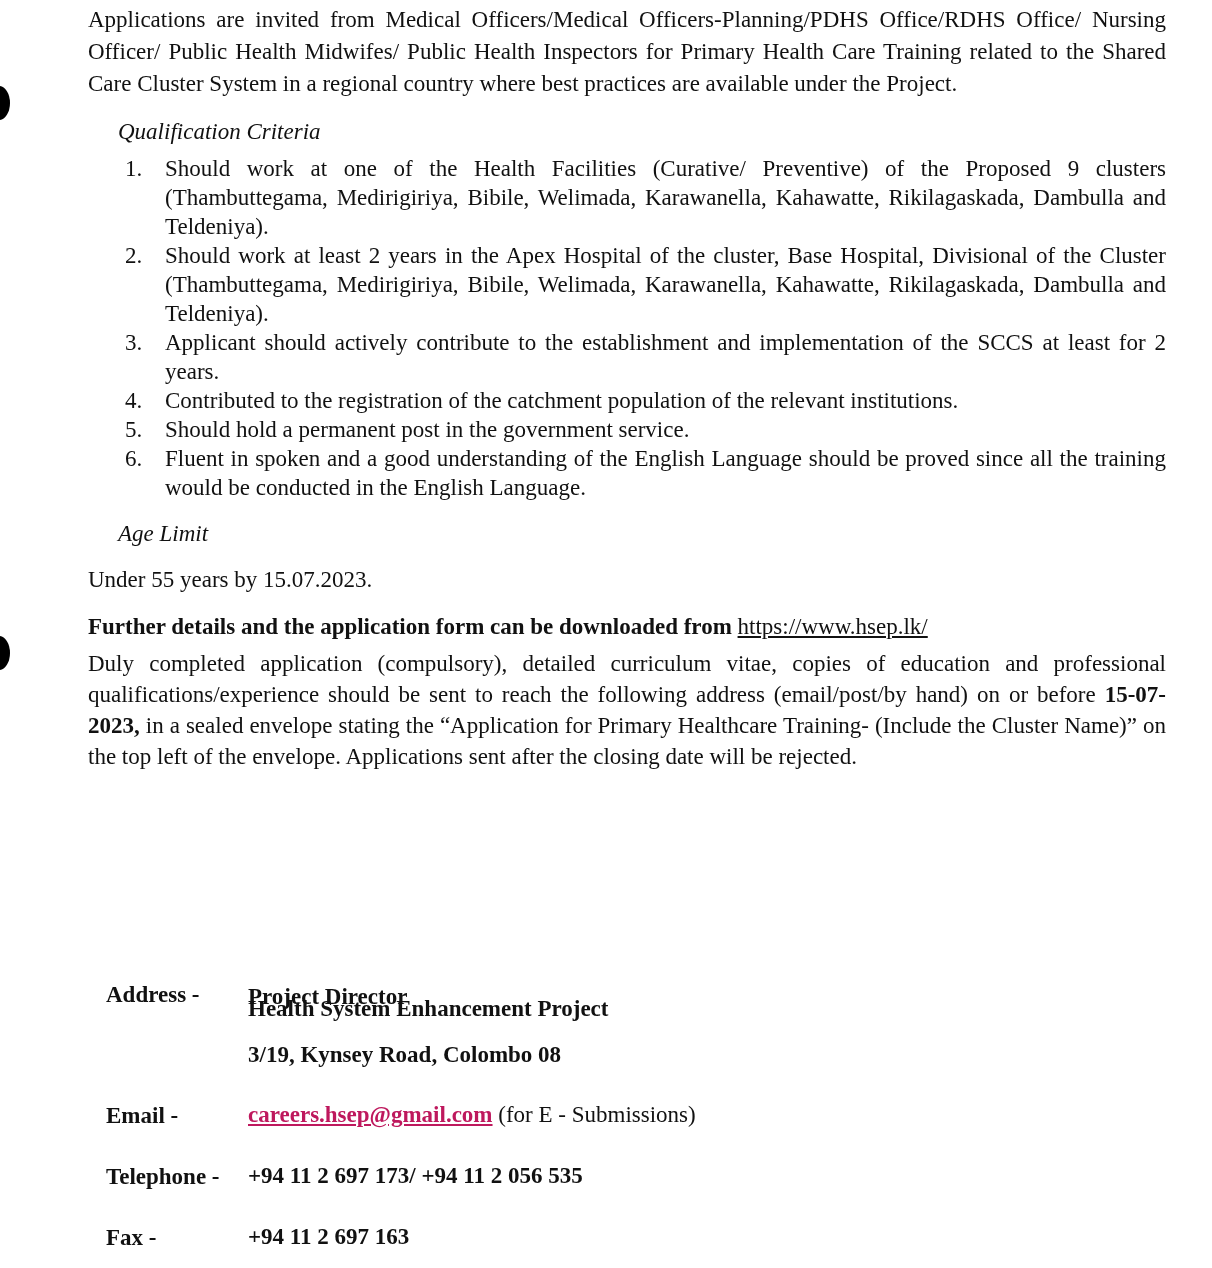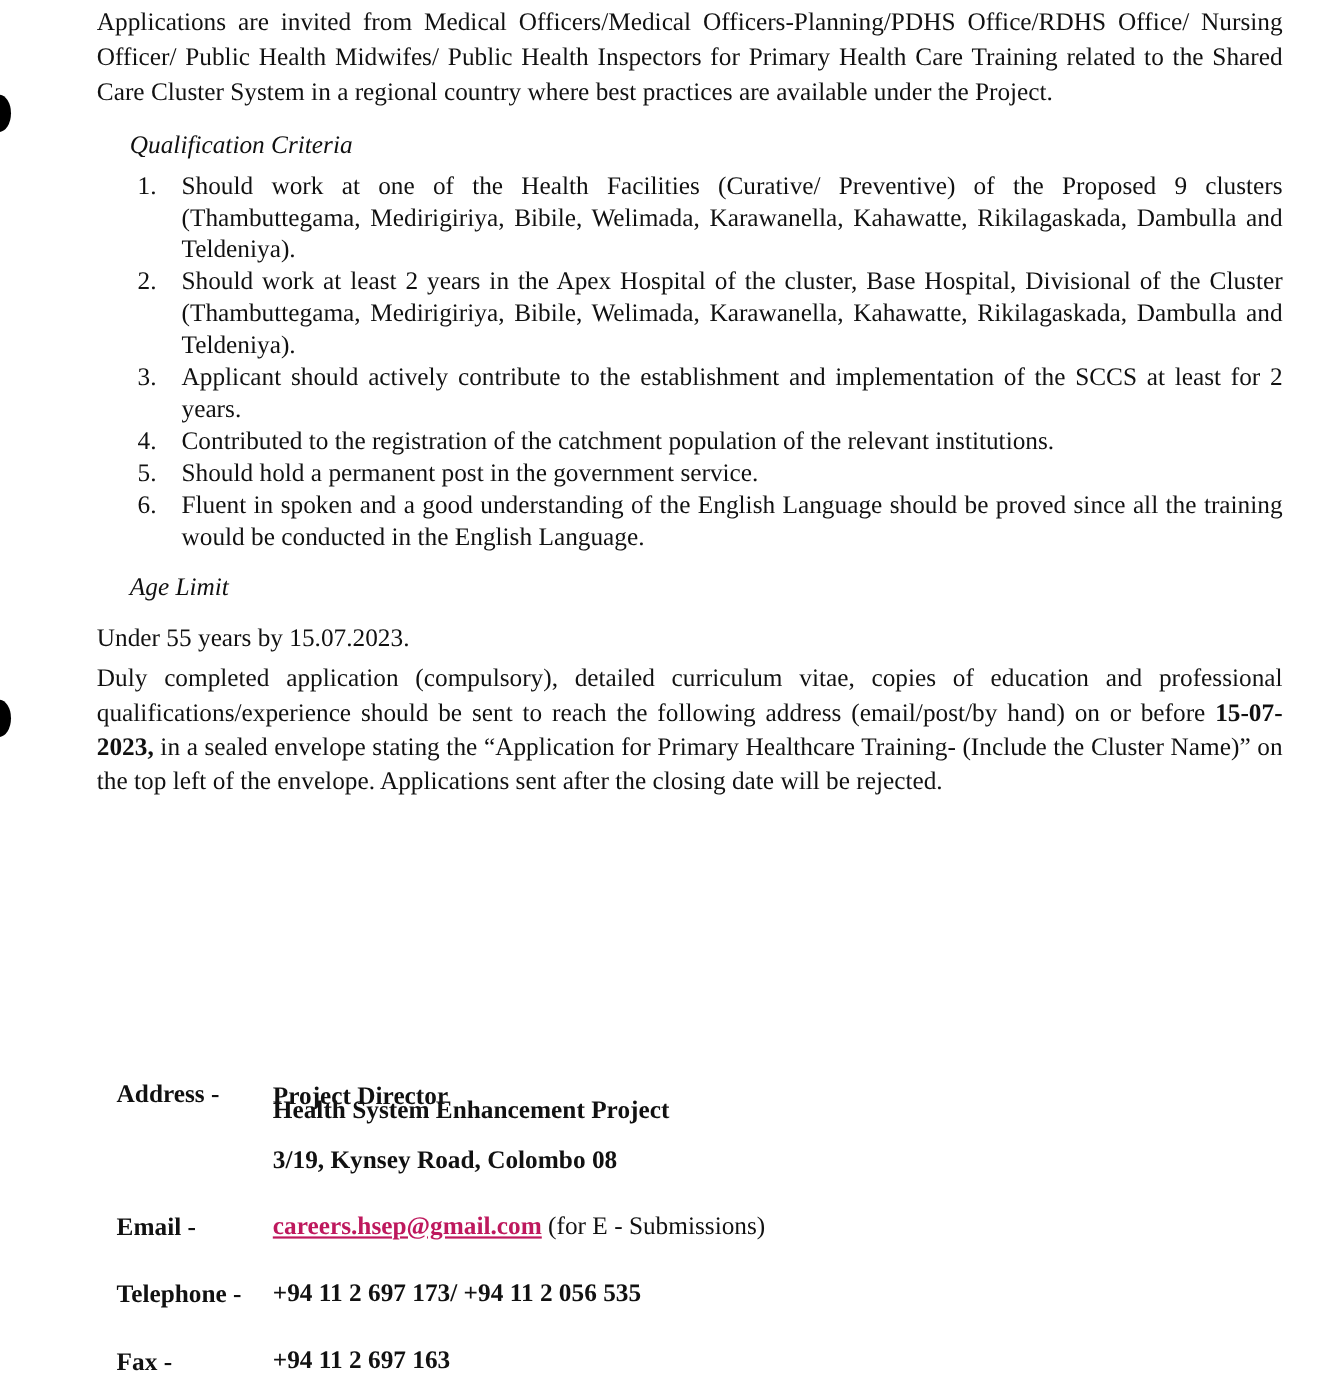--- a/index.html
+++ b/index.html
@@ -43,20 +43,21 @@
     <li><span class="num">2.</span><span>Should work at least 2 years in the Apex Hospital of the cluster, Base Hospital, Divisional of the Cluster (Thambuttegama, Medirigiriya, Bibile, Welimada, Karawanella, Kahawatte, Rikilagaskada, Dambulla and Teldeniya).</span></li>
     <li><span class="num">3.</span><span>Applicant should actively contribute to the establishment and implementation of the SCCS at least for 2 years.</span></li>
     <li><span class="num">4.</span><span>Contributed to the registration of the catchment population of the relevant institutions.</span></li>
     <li><span class="num">5.</span><span>Should hold a permanent post in the government service.</span></li>
     <li><span class="num">6.</span><span>Fluent in spoken and a good understanding of the English Language should be proved since all the training would be conducted in the English Language.</span></li>
   </ol>
 
   <p class="heading age-head">Age Limit</p>
   <p class="age">Under 55 years by 15.07.2023.</p>
 
+  <p class="further"><span>Further details and the application form can be downloaded from </span><a>https://www.hsep.lk/</a></p>
 
   <p class="submission"><span>Duly completed application (compulsory), detailed curriculum vitae, copies of education and professional qualifications/experience should be sent to reach the following address (email/post/by hand) on or  before </span><b>15-07-2023,</b><span> in a sealed envelope stating the “Application for Primary Healthcare Training- (Include the Cluster Name)” on the top left of the envelope.  Applications sent after the closing date will be rejected.</span></p>
 
 </div>
 
 <div class="contact" style="top:982px;">
   <span class="label" style="top:0;">Address -</span>
   <span class="value" style="top:0;">Project Director</span>
   <span class="value" style="top:12px;">Health System Enhancement Project</span>
   <span class="value" style="top:58px;text-align:center;">3/19, Kynsey Road, Colombo 08</span>

